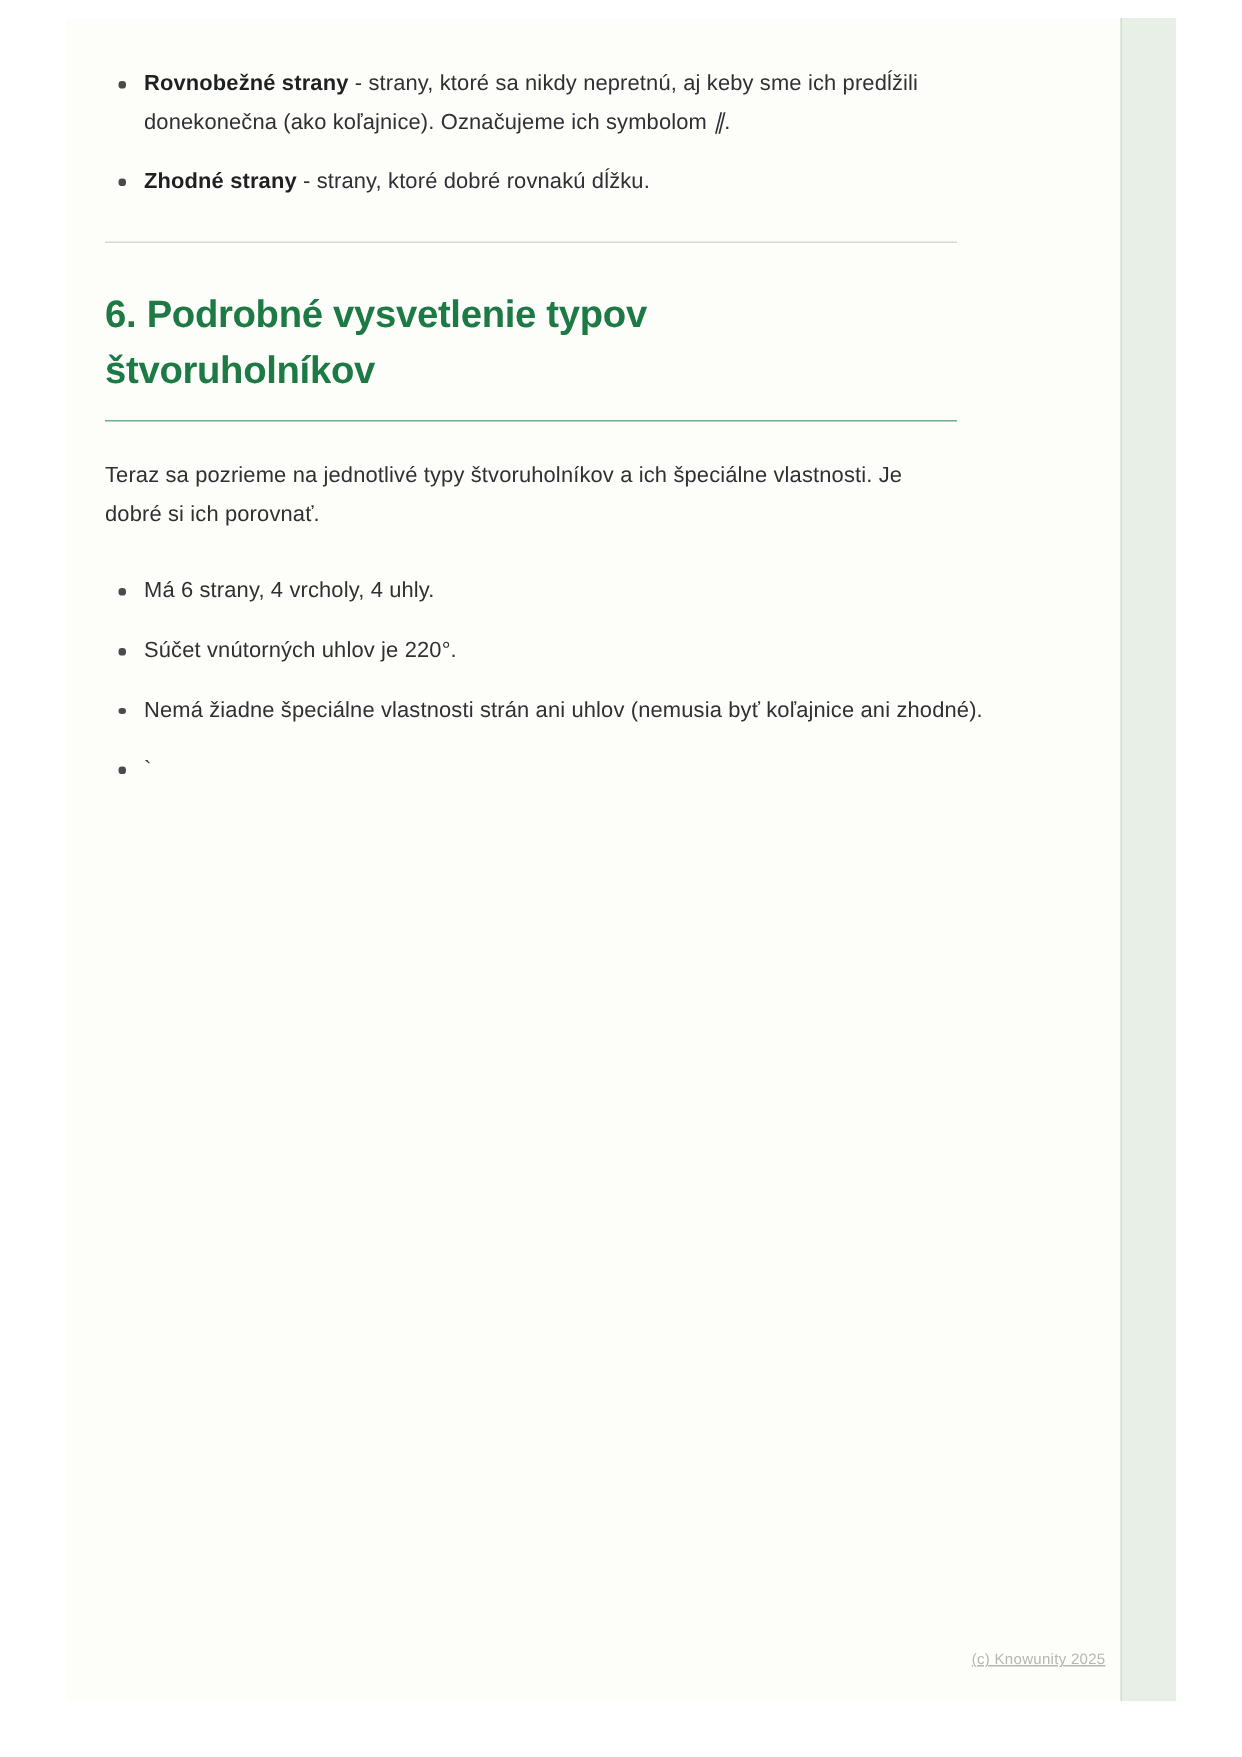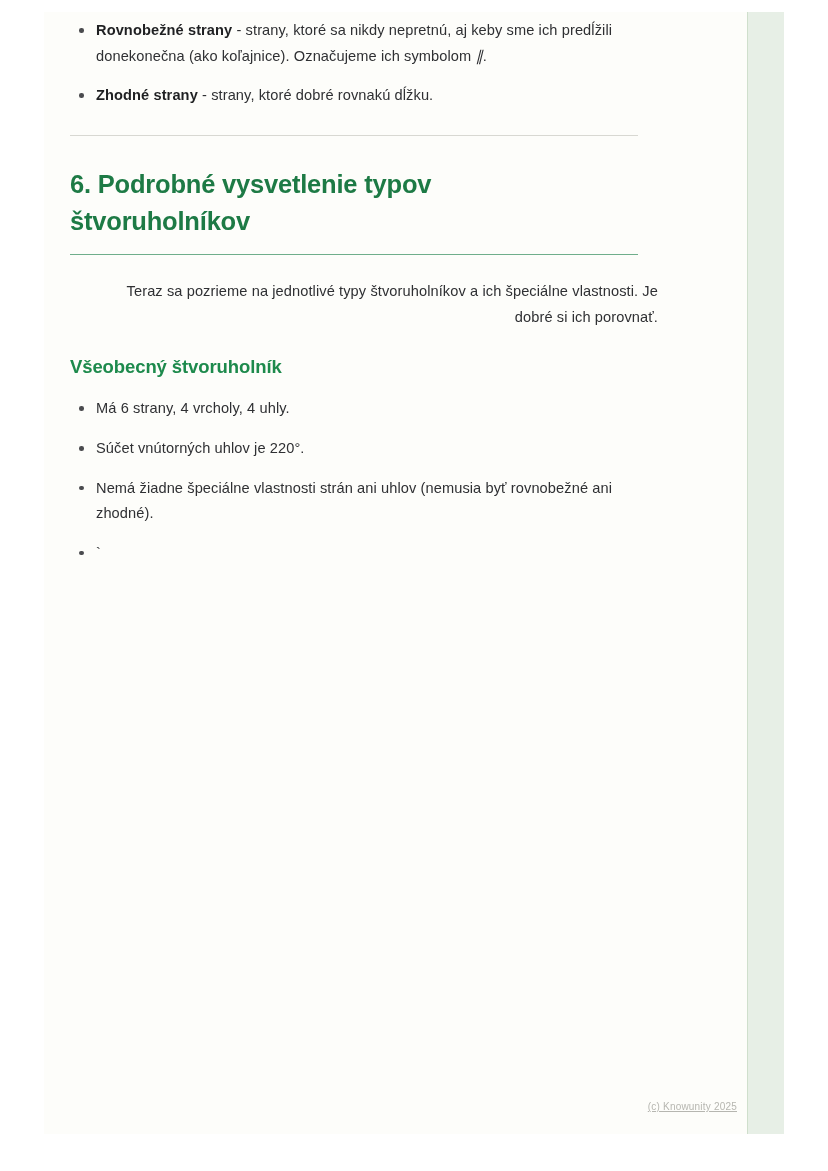--- a/index.html
+++ b/index.html
@@ -40,21 +40,21 @@
     top: 0;
     width: 36px;
     height: 100%;
     background: #e7efe6;
     border-left: 1px solid #cfdfcc;
   }
 
   .content {
     position: absolute;
     left: 26px;
-    top: 6px;
+    top: 32px;
     width: 600px;
   }
 
   
   ul.bullets {
     list-style: none;
     margin: 0;
     padding: 0;
   }
   ul.bullets li {
@@ -106,24 +106,23 @@
     border: 0;
     border-top: 1.5px solid #6fae8b;
     margin: 0 0 24px 0;
     width: 568px;
   }
 
   p.para {
     font-size: 14.6px;
     line-height: 1.78;
     color: #2f3033;
-    margin: 0 0 26px 16px;
+    margin: 0 0 26px 0;
     max-width: 572px;
     letter-spacing: 0.1px;
-    text-align: right;
   }
 
   h3.subsection {
     font-size: 18.5px;
     font-weight: 700;
     color: #1d8a4c;
     margin: 0 0 18px 0;
     letter-spacing: -0.1px;
   }
 
@@ -156,26 +155,25 @@
         </li>
       </ul>
 
       <hr class="rule">
 
       <h2 class="section">6. Podrobné vysvetlenie typov štvoruholníkov</h2>
       <hr class="h2-underline">
 
       <p class="para">Teraz sa pozrieme na jednotlivé typy štvoruholníkov a ich špeciálne vlastnosti. Je dobré si ich porovnať.</p>
 
-      <h3 class="subsection">Všeobecný štvoruholník</h3>
 
       <ul class="bullets">
         <li>Má 6 strany, 4 vrcholy, 4 uhly.</li>
         <li>Súčet vnútorných uhlov je 220°.</li>
-        <li>Nemá žiadne špeciálne vlastnosti strán ani uhlov (nemusia byť rovnobežné ani zhodné).</li>
+        <li>Nemá žiadne špeciálne vlastnosti strán ani uhlov (nemusia byť koľajnice ani zhodné).</li>
         <li>`</li>
       </ul>
 
     </div>
 
     <div class="footer">(c) Knowunity 2025</div>
   </div>
 </div>
 
 </body></html>

